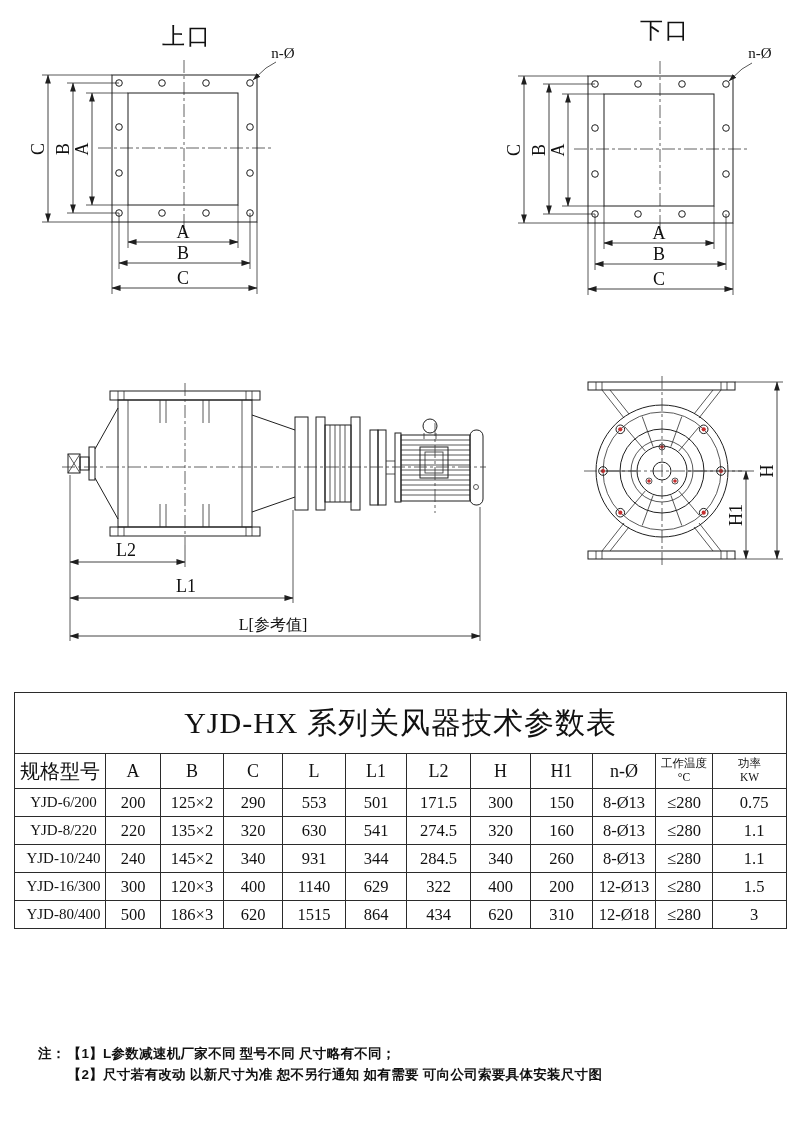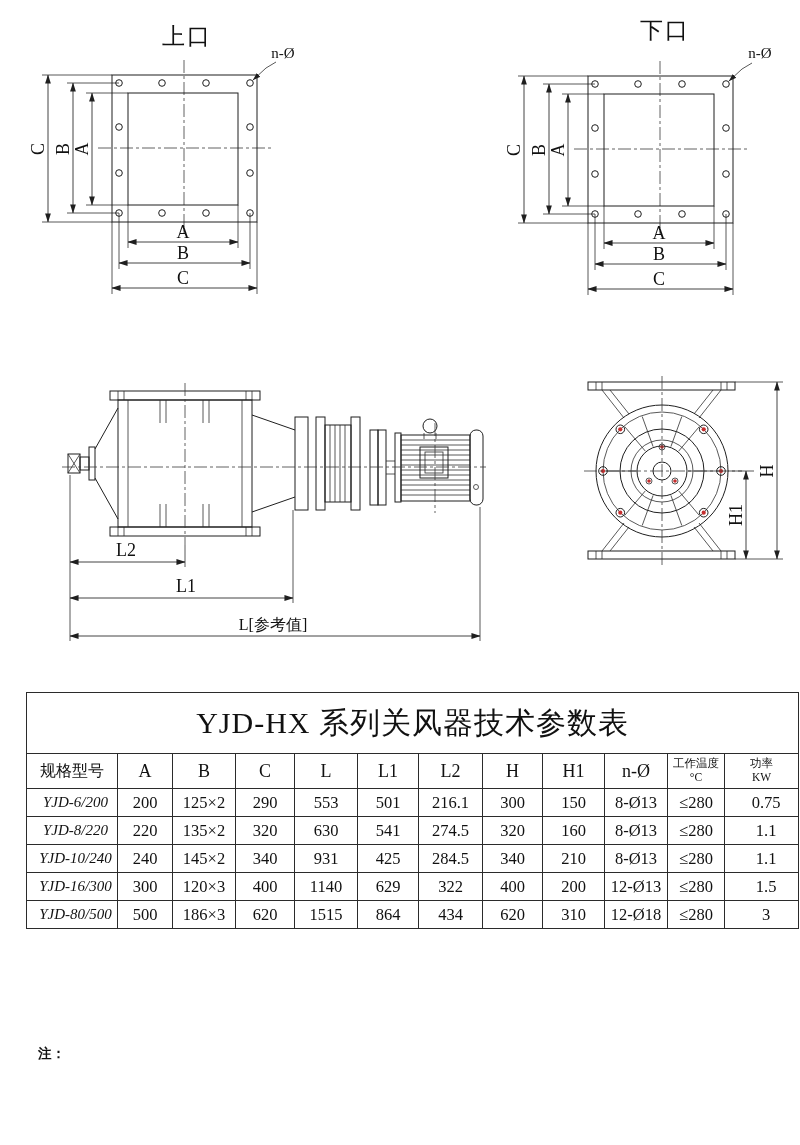--- a/index.html
+++ b/index.html
@@ -9,28 +9,28 @@
   .ln{stroke:#1f1f1f;stroke-width:1;fill:none;}
   .thin{stroke:#2f2f2f;stroke-width:0.8;fill:none;}
   .cl{stroke:#3a3a3a;stroke-width:0.8;fill:none;stroke-dasharray:13 3 3 3;}
   .dim{stroke:#2f2f2f;stroke-width:0.9;fill:none;}
   text{fill:#111;font-family:"Liberation Serif",serif;}
   .dimtxt{font-size:18px;}
   .smalltxt{font-size:15px;}
   .cjktxt{font-size:16px;font-family:"Liberation Serif",serif;}
   .porttitle{font-size:23px;font-family:"Liberation Serif",serif;letter-spacing:2px;}
   
-  .spec{position:absolute;left:14px;top:692px;width:772px;border-collapse:collapse;table-layout:fixed;margin-left:12px;}
+  .spec{position:absolute;left:14px;top:692px;width:772px;border-collapse:collapse;table-layout:fixed;}
   .spec td{border:1.5px solid #2b2b2b;padding:0;text-align:center;white-space:nowrap;overflow:hidden;}
   .t-title{height:60px;font-size:30px;letter-spacing:1px;}
   .hdr td{height:34px;font-size:18px;}
-  .hdr .hcn{font-size:16px;}
+  .hdr .hcn{font-size:20px;}
   .h2wrap{font-size:11.5px;line-height:1.2;font-family:Liberation Serif, serif;}
   .row td{height:27px;font-size:16.5px;}
-  .c-model{text-align:right;padding-left:7px !important;font-size:15px !important;font-style:italic;}
+  .c-model{text-align:right;padding-left:7px !important;font-size:15px !important;}
   .c-power{text-align:left;padding-left:9px !important;}
   
   .notes{position:absolute;left:38px;top:1043px;display:flex;
          font-family:"Liberation Sans",sans-serif;font-weight:bold;font-size:13.5px;
          line-height:21px;color:#111;letter-spacing:0.3px;}
   .notes .lbl{flex:none;margin-right:2px;}
 </style>
 </head>
 <body>
 
@@ -263,21 +263,21 @@
             </div>
       </td>
     </tr>
     <tr class="row">
       <td class="c-model">YJD-6/200</td>
       <td>200</td>
       <td>125×2</td>
       <td>290</td>
       <td>553</td>
       <td>501</td>
-      <td>216.1</td>
+      <td>171.5</td>
       <td>300</td>
       <td>150</td>
       <td>8-Ø13</td>
       <td>≤280</td>
       <td class="c-power">0.75</td>
     </tr>
     <tr class="row">
       <td class="c-model">YJD-8/220</td>
       <td>220</td>
       <td>135×2</td>
@@ -290,58 +290,60 @@
       <td>8-Ø13</td>
       <td>≤280</td>
       <td class="c-power">1.1</td>
     </tr>
     <tr class="row">
       <td class="c-model">YJD-10/240</td>
       <td>240</td>
       <td>145×2</td>
       <td>340</td>
       <td>931</td>
-      <td>425</td>
+      <td>344</td>
       <td>284.5</td>
       <td>340</td>
-      <td>210</td>
+      <td>260</td>
       <td>8-Ø13</td>
       <td>≤280</td>
       <td class="c-power">1.1</td>
     </tr>
     <tr class="row">
       <td class="c-model">YJD-16/300</td>
       <td>300</td>
       <td>120×3</td>
       <td>400</td>
       <td>1140</td>
       <td>629</td>
       <td>322</td>
       <td>400</td>
       <td>200</td>
       <td>12-Ø13</td>
       <td>≤280</td>
       <td class="c-power">1.5</td>
     </tr>
     <tr class="row">
-      <td class="c-model">YJD-80/500</td>
+      <td class="c-model">YJD-80/400</td>
       <td>500</td>
       <td>186×3</td>
       <td>620</td>
       <td>1515</td>
       <td>864</td>
       <td>434</td>
       <td>620</td>
       <td>310</td>
       <td>12-Ø18</td>
       <td>≤280</td>
       <td class="c-power">3</td>
     </tr>
   </tbody>
     </table>
 
   <div class="notes">
     <span class="lbl">注：</span>
     <div class="nbody">
+      <div>【1】L参数减速机厂家不同 型号不同 尺寸略有不同；</div>
+      <div>【2】尺寸若有改动 以新尺寸为准 恕不另行通知 如有需要 可向公司索要具体安装尺寸图</div>
     </div>
   </div>
 
 </div>
 
 </body></html>

